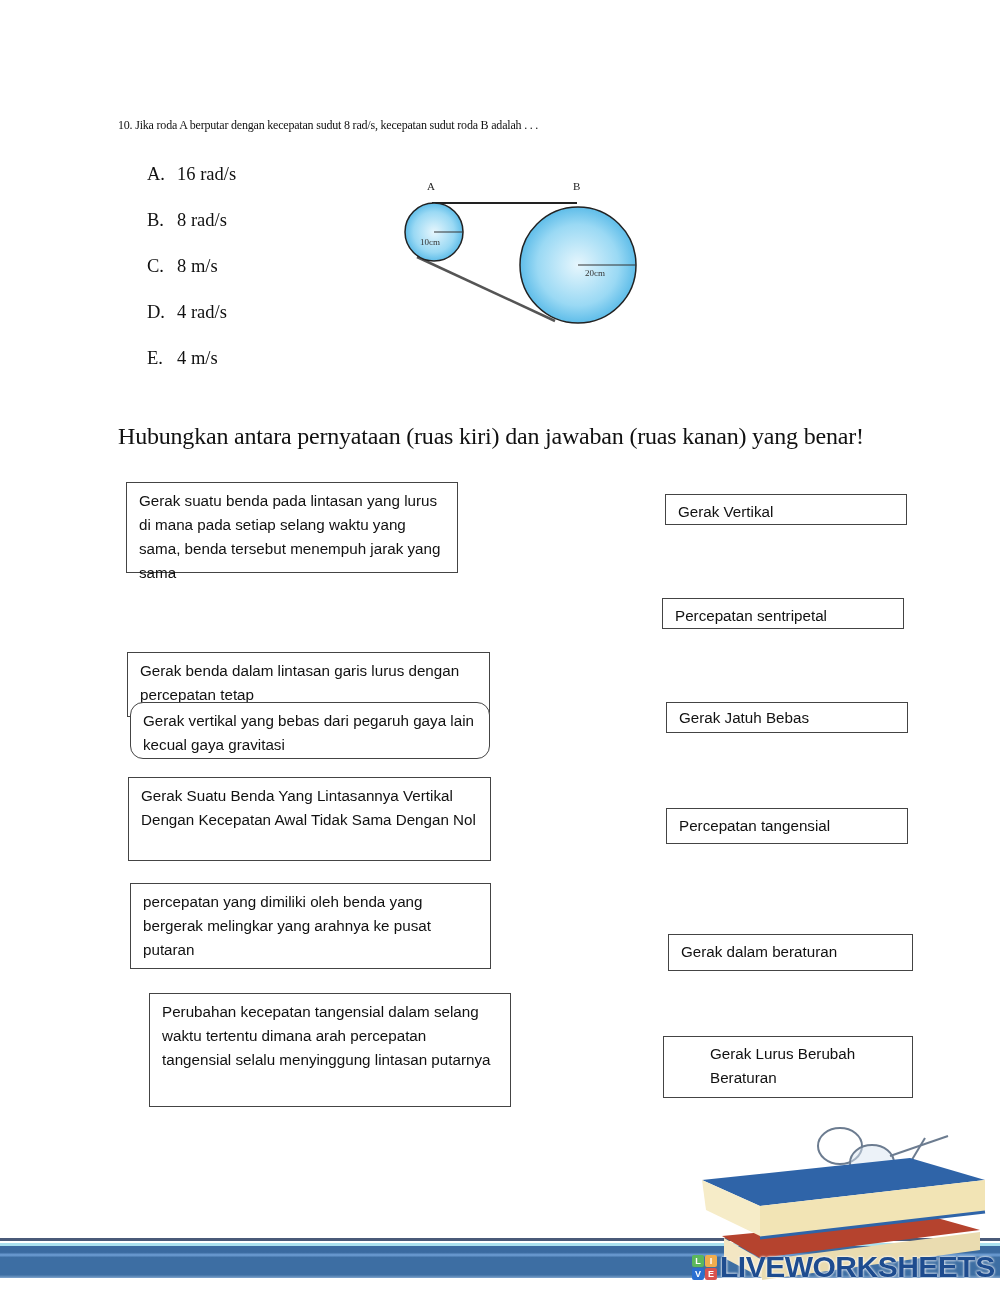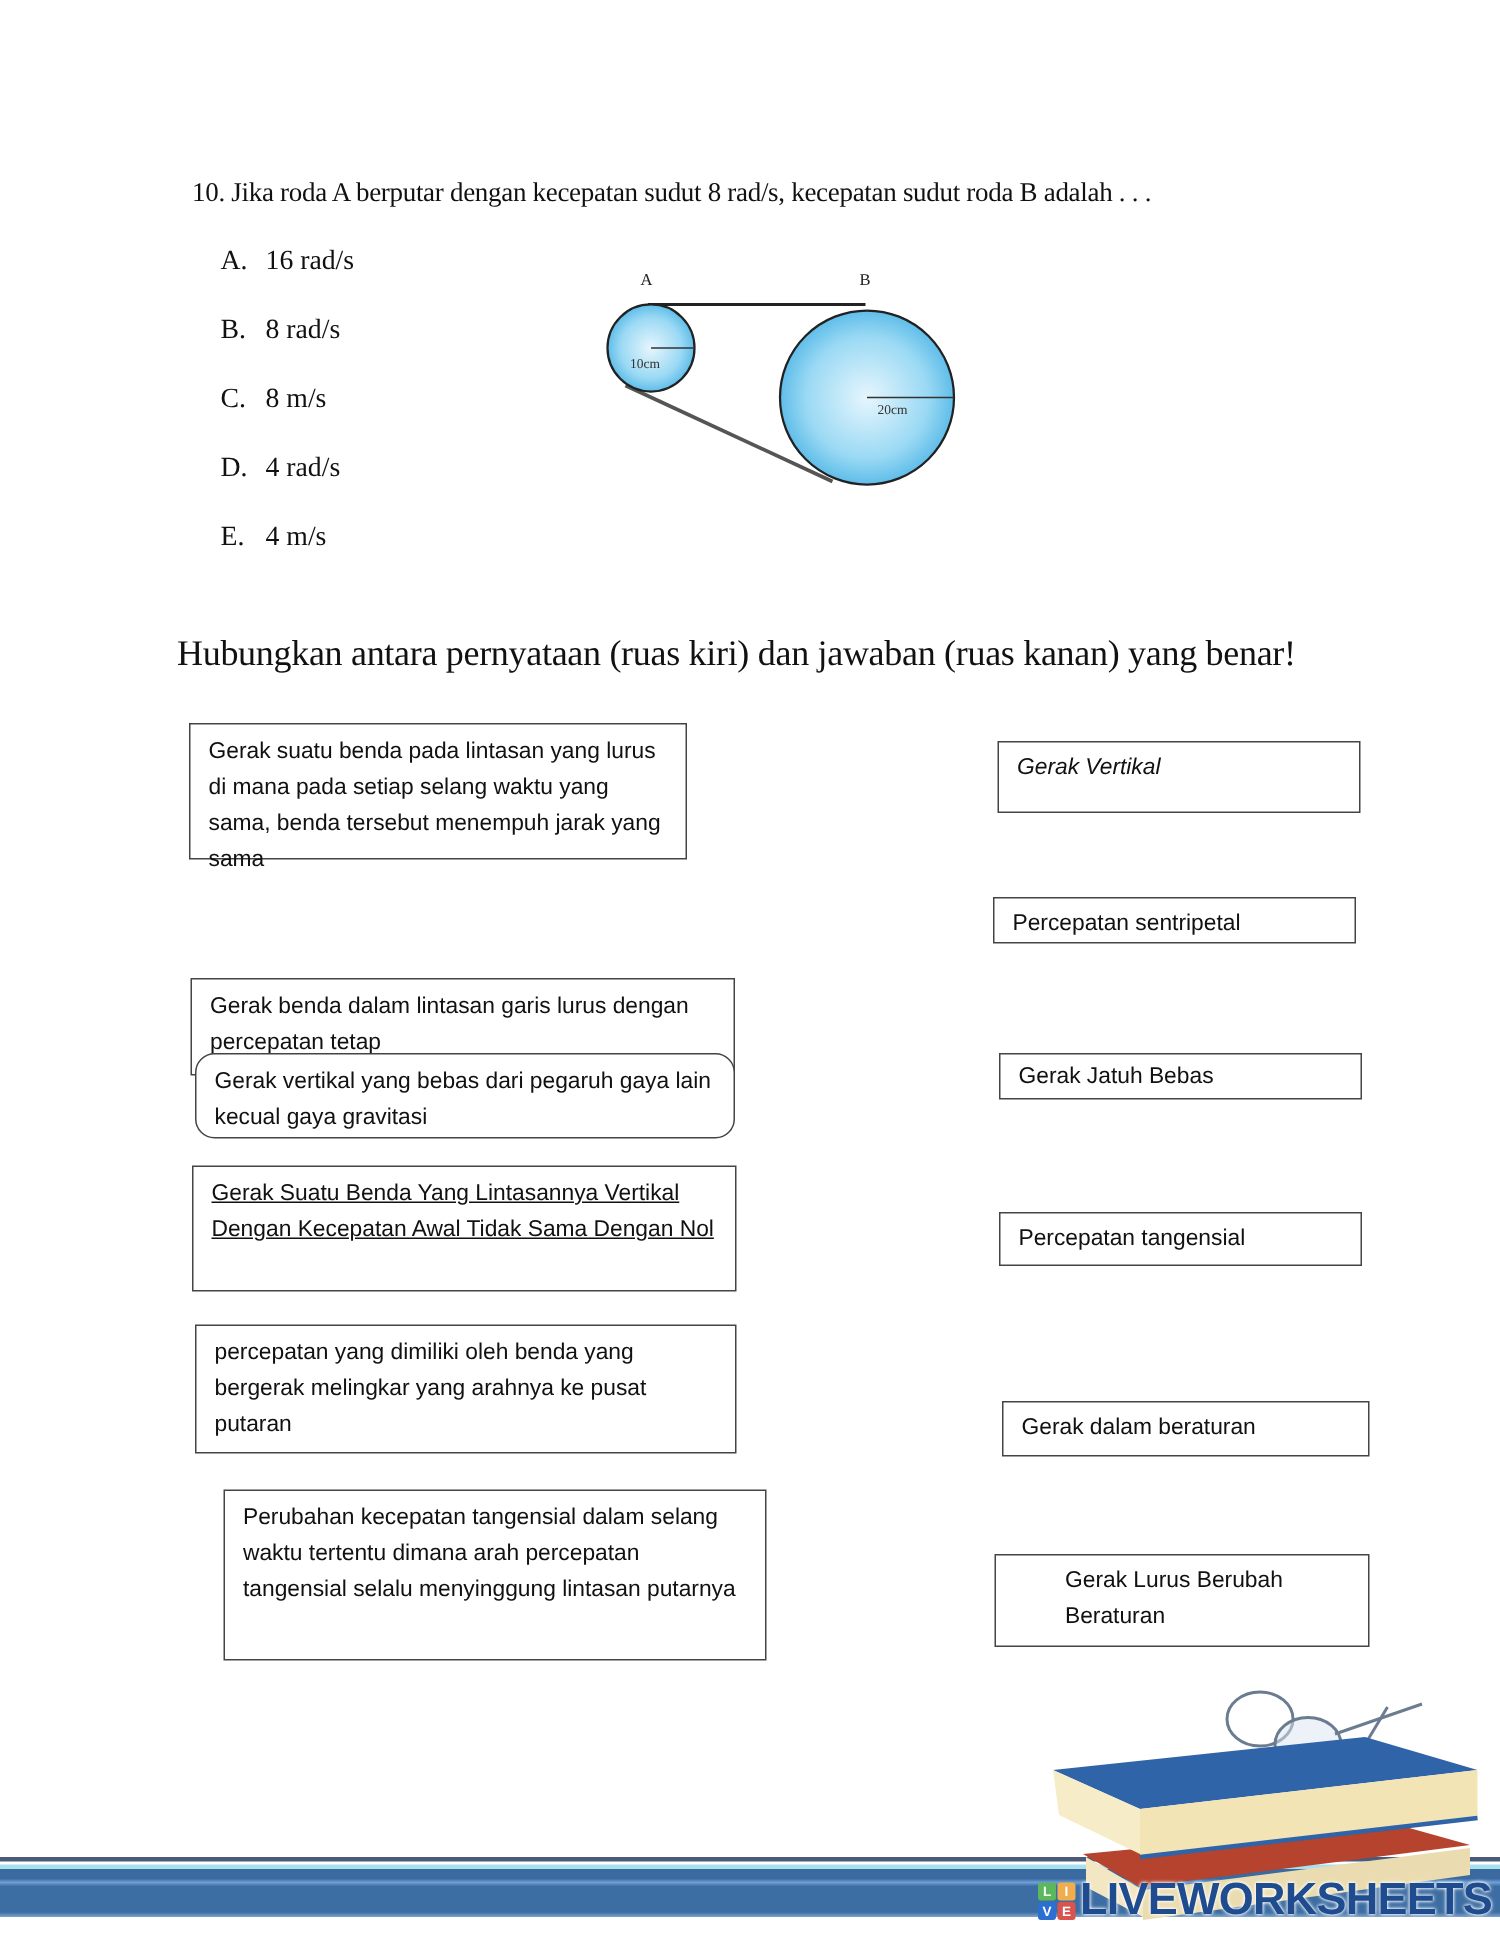--- a/index.html
+++ b/index.html
@@ -4,22 +4,22 @@
   <style>
     html, body { margin: 0; padding: 0; }
     body {
       width: 1000px; height: 1294px; position: relative; overflow: hidden;
       background: #ffffff;
       font-family: "Liberation Sans", "DejaVu Sans", sans-serif;
       color: #111;
     }
     .serif { font-family: "Liberation Serif", "DejaVu Serif", serif; }
     .q-title {
-      position: absolute; left: 128px; top: 118px; width: 800px;
-      font-size: 18px; letter-spacing: -0.2px;
+      position: absolute; left: 118px; top: 118px; width: 800px;
+      font-size: 12px; letter-spacing: -0.2px;
     }
     .opt {
       position: absolute; left: 147px; font-size: 18.5px;
     }
     .opt .letter { display: inline-block; width: 30px; }
     .diagram { position: absolute; left: 395px; top: 175px; width: 260px; height: 160px; }
     .instr {
       position: absolute; left: 118px; top: 423px; width: 760px;
       font-size: 24px; letter-spacing: -0.2px;
     }
@@ -86,25 +86,25 @@
   <circle cx="183" cy="90" r="58" fill="url(#gA)" stroke="#222" stroke-width="1.5"></circle>
   <line x1="183" y1="90" x2="241" y2="90" stroke="#333" stroke-width="1"></line>
   <text x="190" y="101" font-family="Liberation Serif, serif" font-size="9" fill="#333">20cm</text>
 </svg>
 
 <div class="instr serif">Hubungkan antara pernyataan (ruas kiri) dan jawaban (ruas kanan) yang benar!</div>
 
 <div class="box" style="left:126px; top:482px; width:332px; height:91px;">Gerak suatu benda pada lintasan yang lurus di mana pada setiap selang waktu yang sama, benda tersebut menempuh jarak yang sama</div>
 <div class="box" style="left:127px; top:605px; width:363px; height:65px;margin-top:47px;">Gerak benda dalam lintasan garis lurus dengan percepatan tetap</div>
 <div class="box" style="left:130px; top:702px; width:360px; height:57px;border-radius:13px;">Gerak vertikal yang bebas dari pegaruh gaya lain kecual gaya gravitasi</div>
-<div class="box" style="left:128px; top:777px; width:363px; height:84px;text-decoration:underline;">Gerak Suatu Benda Yang Lintasannya Vertikal Dengan Kecepatan Awal Tidak Sama Dengan Nol</div>
+<div class="box" style="left:128px; top:777px; width:363px; height:84px;">Gerak Suatu Benda Yang Lintasannya Vertikal Dengan Kecepatan Awal Tidak Sama Dengan Nol</div>
 <div class="box" style="left:130px; top:883px; width:361px; height:86px;">percepatan yang dimiliki oleh benda yang bergerak melingkar yang arahnya ke pusat putaran</div>
 <div class="box" style="left:129px; top:993px; width:362px; height:114px;margin-left:20px;">Perubahan kecepatan tangensial dalam selang waktu tertentu dimana arah percepatan tangensial selalu menyinggung lintasan putarnya</div>
 
-<div class="box right" style="left:665px; top:494px; width:242px; height:48px; padding-top:5px;font-style:italic;">Gerak Vertikal</div>
+<div class="box right" style="left:665px; top:494px; width:242px; height:31px; padding-top:5px;">Gerak Vertikal</div>
 <div class="box right" style="left:662px; top:598px; width:242px; height:31px; padding-top:5px; overflow:hidden;">Percepatan sentripetal</div>
 <div class="box right" style="left:666px; top:702px; width:242px; height:31px; padding-top:3px;">Gerak Jatuh Bebas</div>
 <div class="box right" style="left:666px; top:808px; width:242px; height:36px; padding-top:5px;">Percepatan tangensial</div>
 <div class="box right" style="left:668px; top:934px; width:245px; height:37px; padding-top:5px;">Gerak dalam beraturan</div>
 <div class="box right" style="left:663px; top:1036px; width:250px; height:62px; padding-top:5px;padding-left:46px;">Gerak Lurus Berubah Beraturan</div>
 
 <div class="band" style="top:1238px; height:3px; background:#4a5a78;"></div>
 <div class="band" style="top:1243px; height:3px; background:#a9e0ef;"></div>
 <div class="band" style="top:1246px; height:32px; background:linear-gradient(#3a6aa0 0%, #3a6aa0 20%, #6f9fd6 28%, #3d6ea3 36%, #3d6ea3 90%, #7fa4cc 100%);"></div>
 

